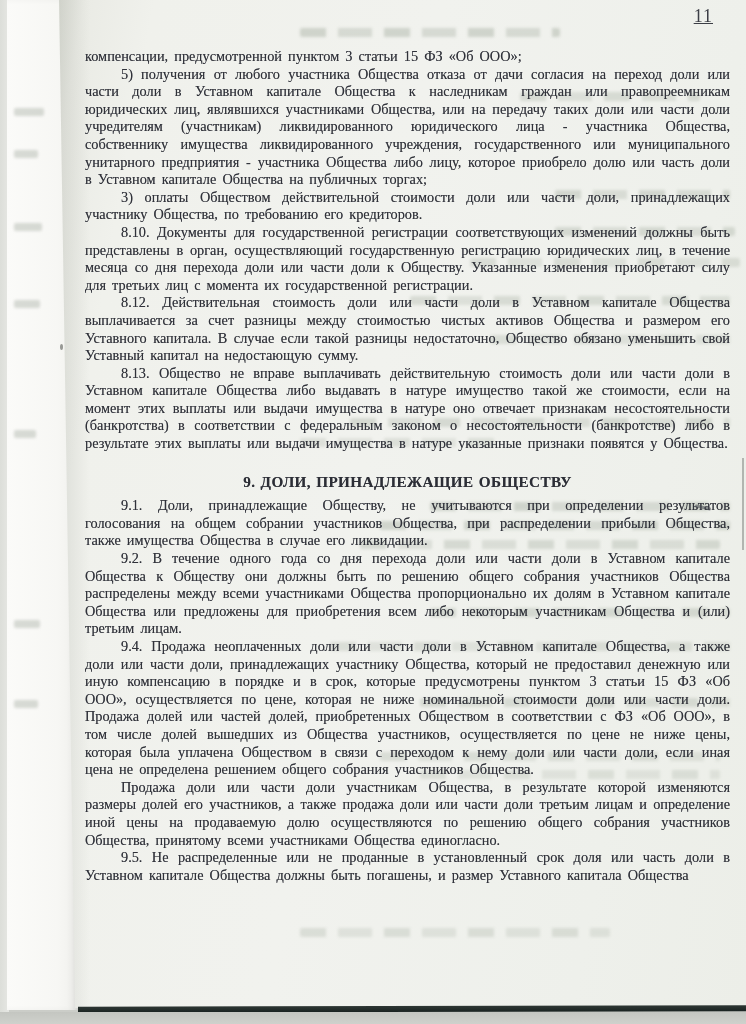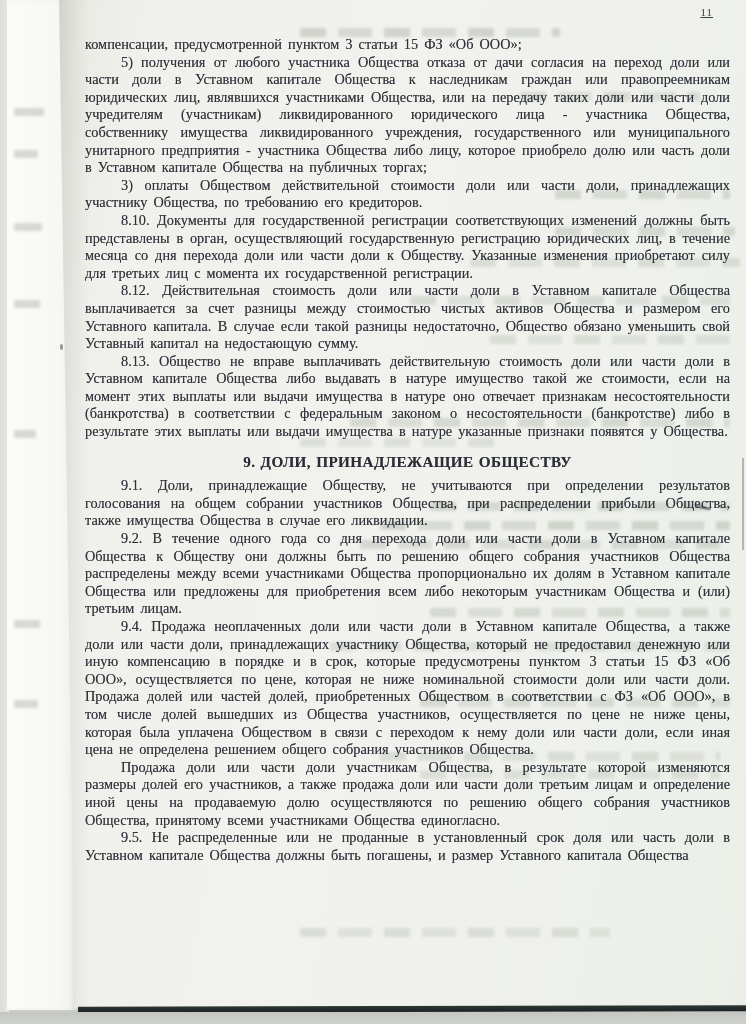--- a/index.html
+++ b/index.html
@@ -26,35 +26,35 @@
     position: absolute; left: 50px; top: 0; width: 696px; height: 1008px;
     background: linear-gradient(100deg, #dfe1d9 0%, #eaebe5 4%, #f0f1ec 12%, #f1f2ee 45%, #eef0eb 80%, #ecEEe8 100%);
     clip-path: polygon(1.3% 0, 100% 0, 100% 100%, 3.6% 100%);
   }
   .page-inner-shadow {
     position: absolute; left: 0; top: 0; width: 40px; height: 100%;
     background: linear-gradient(90deg, rgba(120,125,115,0.22), rgba(120,125,115,0));
   }
   .page-number {
     position: absolute; top: 6px; right: 33px;
-    font-size: 11px; letter-spacing: 1px; color: #3c3e46; text-decoration: underline;
+    font-size: 18px; letter-spacing: 1px; color: #3c3e46; text-decoration: underline;
   }
   .content {
-    position: absolute; left: 35px; top: 36px; width: 645px; height: 968px;
+    position: absolute; left: 35px; top: 48px; width: 645px; height: 968px;
     overflow: hidden;
     text-align: justify;
     font-size: 14.3px; line-height: 17.6px;
     word-spacing: 2.5px;
     color: #30323a;
     text-shadow: 0 0 0.5px rgba(48,50,58,0.55);
   }
   .para { margin: 0; }
   .para.indent { text-indent: 36px; }
   .section-heading {
-    margin: 12px 0 7px 0;
+    margin: 20px 0 7px 0;
     text-align: center; text-indent: 0;
     font-size: 15.2px; font-weight: bold;
     letter-spacing: 0.4px; word-spacing: 1px;
     color: #2c2e36;
   }
   
   .ghost {
     position: absolute; height: 9px; border-radius: 2px;
     background: repeating-linear-gradient(90deg,
       rgba(128,140,122,0.40) 0 26px, rgba(128,140,122,0) 26px 38px,

